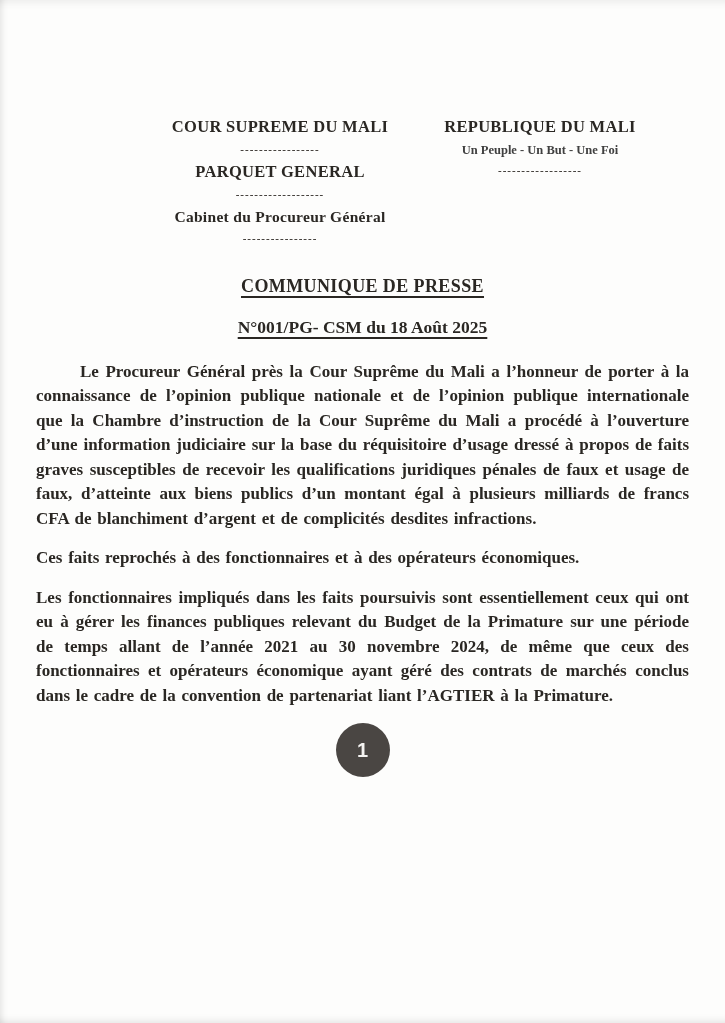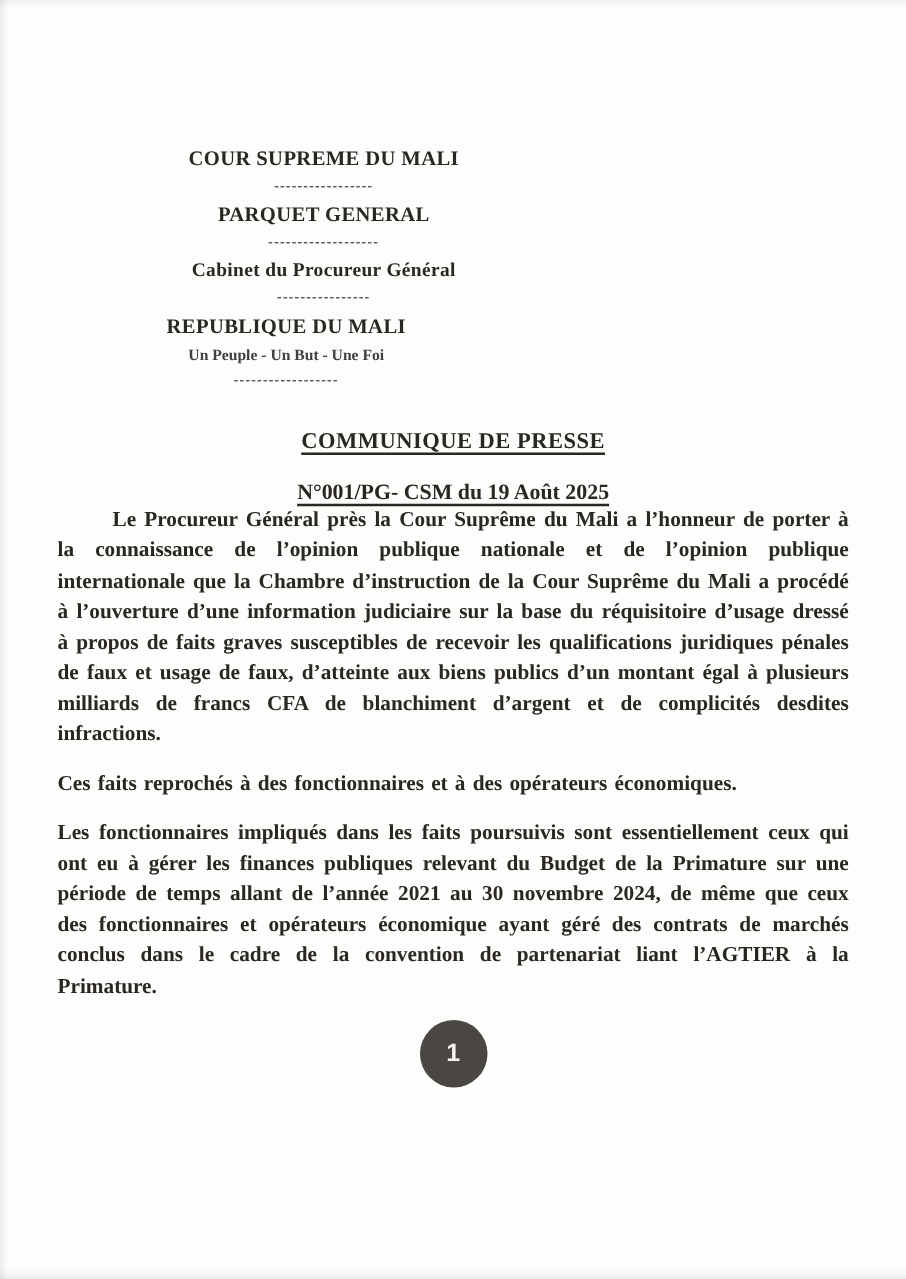--- a/index.html
+++ b/index.html
@@ -18,22 +18,21 @@
       inset 8px 0 6px -6px rgba(0,0,0,0.10),
       inset 0 10px 8px -8px rgba(0,0,0,0.08),
       inset 0 -10px 8px -9px rgba(0,0,0,0.12);
     overflow: hidden;
     color: #2a2723;
   }
   
   .header {
     display: flex;
     justify-content: flex-end;
-    padding: 118px 70px 0 114px;
-    flex-direction: column;
+    padding: 118px 70px 0 82px;
   }
   .header-col {
     text-align: center;
   }
   .header-left { width: 290px; }
   .header-right { width: 230px; }
   .org-line {
     font-weight: 700;
     font-size: 16.5px;
     letter-spacing: 0.3px;
@@ -74,21 +73,22 @@
   .doc-subtitle {
     font-weight: 700;
     font-size: 17.5px;
     margin-top: 20px;
     text-decoration: underline;
     text-decoration-thickness: 1.5px;
     text-underline-offset: 4px;
   }
   
   .body-text {
-    padding: 0 46px;
+    padding: 0 36px;
+    margin-top: 22px;
   }
   .body-text p {
     font-weight: 700;
     font-size: 17px;
     line-height: 24.5px;
     text-align: justify;
     margin: 0 0 15px 0;
     word-spacing: 1.5px;
   }
   .body-text p.indent-first {
@@ -129,21 +129,21 @@
     </div>
     <div class="header-col header-right">
       <div class="org-line">REPUBLIQUE DU MALI</div>
       <div class="motto">Un Peuple - Un But - Une Foi</div>
       <div class="sep">------------------</div>
     </div>
   </div>
 
   <div class="title-block">
     <div class="doc-title">COMMUNIQUE DE PRESSE</div>
-    <div class="doc-subtitle">N°001/PG- CSM du 19 Août 2025</div>
+    <div class="doc-subtitle">N°001/PG- CSM du 18 Août 2025</div>
   </div>
 
   <div class="body-text">
     <p class="indent-first">Le Procureur Général près la Cour Suprême du Mali a l’honneur de porter à la connaissance de l’opinion publique nationale et de l’opinion publique internationale que la Chambre d’instruction de la Cour Suprême du Mali a procédé à l’ouverture d’une information judiciaire sur la base du réquisitoire d’usage dressé à propos de faits graves susceptibles de recevoir les qualifications juridiques pénales de faux et usage de faux, d’atteinte aux biens publics d’un montant égal à plusieurs milliards de francs CFA de blanchiment d’argent et de complicités desdites infractions.</p>
     <p>Ces faits reprochés à des fonctionnaires et à des opérateurs économiques.</p>
     <p>Les fonctionnaires impliqués dans les faits poursuivis sont essentiellement ceux qui ont eu à gérer les finances publiques relevant du Budget de la Primature sur une période de temps allant de l’année 2021 au 30 novembre 2024, de même que ceux des fonctionnaires et opérateurs économique ayant géré des contrats de marchés conclus dans le cadre de la convention de partenariat liant l’AGTIER à la Primature.</p>
   </div>
 
   <div class="page-badge-wrap">
     <span class="page-badge">1</span>

